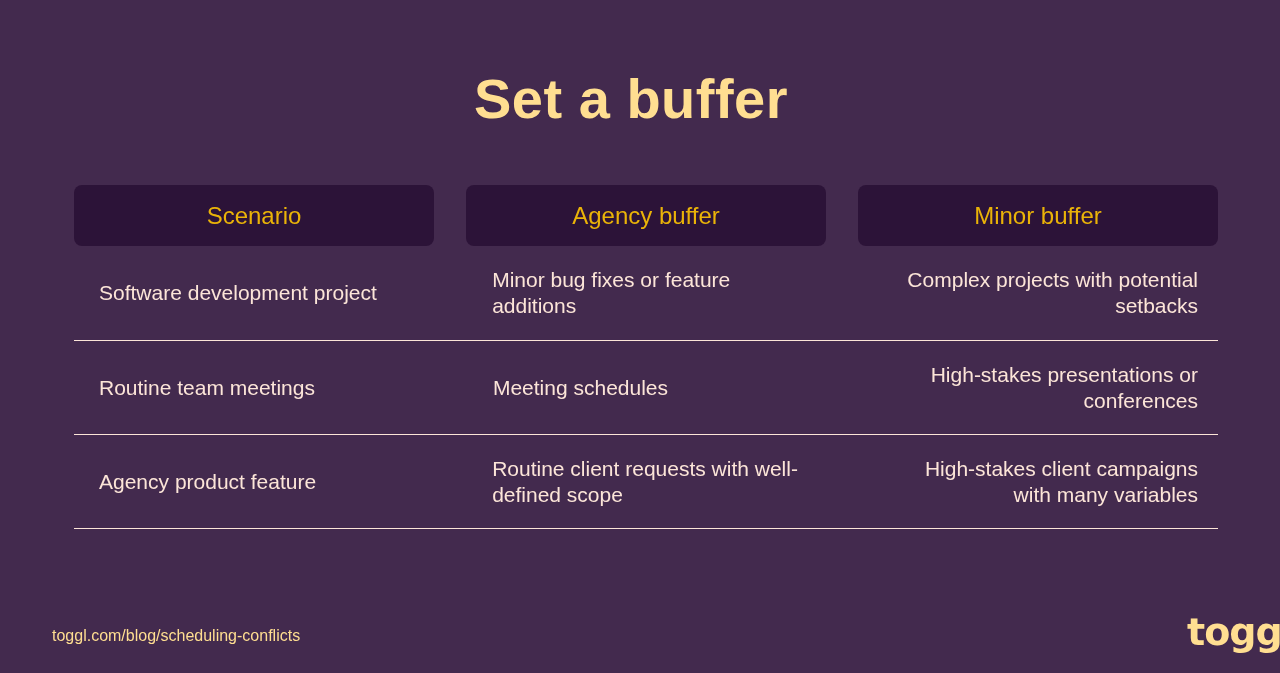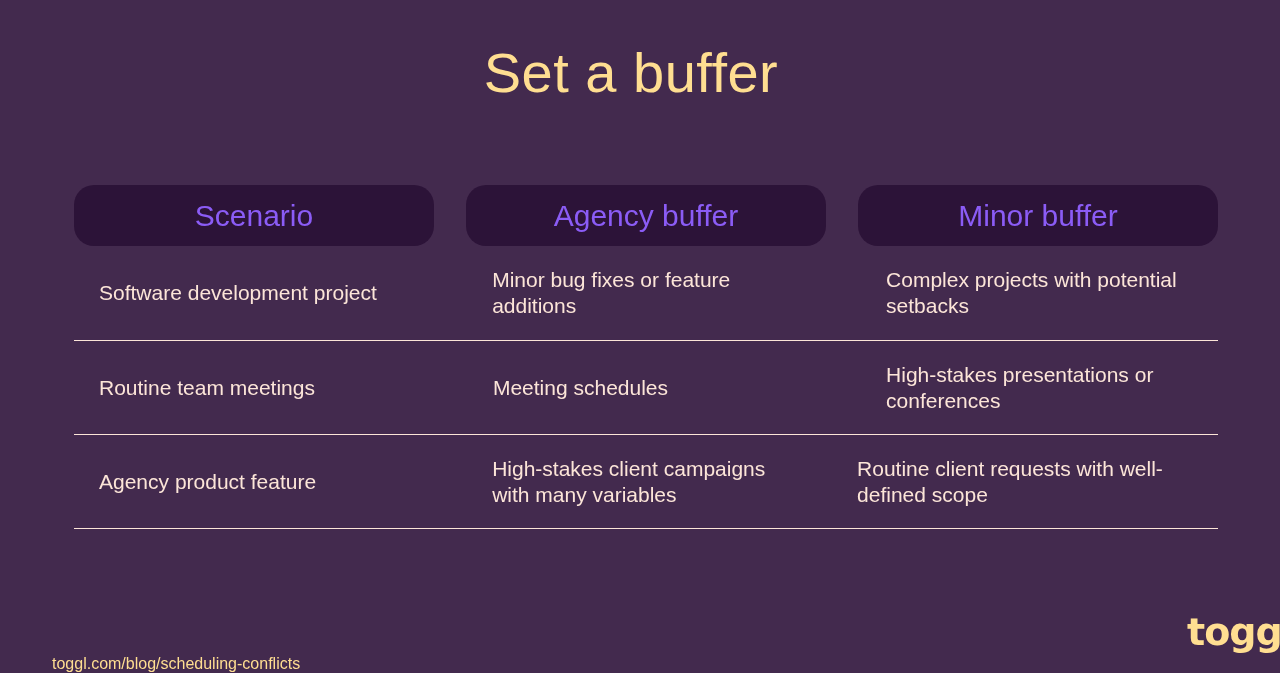--- a/index.html
+++ b/index.html
@@ -3,49 +3,49 @@
 <meta charset="utf-8">
 <style>
   html, body { margin: 0; padding: 0; }
   body {
     width: 1280px; height: 673px; overflow: hidden;
     background: #432A4E;
     font-family: "Liberation Sans", "DejaVu Sans", sans-serif;
     position: relative;
   }
   .title {
-    position: absolute; left: 0; top: 40px; width: 1262px;
+    position: absolute; left: 0; top: 66px; width: 1262px;
     text-align: center; color: #FFDE91;
-    font-size: 56px; font-weight: normal; letter-spacing: 0.5px;
+    font-size: 56px; font-weight: bold; letter-spacing: 0.5px;
   }
   .table { position: absolute; left: 74px; top: 185px; width: 1144px; }
   .header-row { display: flex; justify-content: space-between; height: 61px; }
   .header-cell {
-    width: 360px; height: 61px; border-radius: 20px;
-    background: #2C1338; color: #8b5cf6;
+    width: 360px; height: 61px; border-radius: 8px;
+    background: #2C1338; color: #eab308;
     display: flex; align-items: center; justify-content: center;
-    font-size: 30px;
+    font-size: 24px;
   }
   .row {
     display: flex; height: 94px; border-bottom: 1.5px solid #FCE5D8;
     box-sizing: border-box;
     gap: 8px;
   }
   .row.first { height: 95px; margin-top: 0; }
   .cell {
     color: #FCE5D8; font-size: 21px; line-height: 26px;
     display: flex; align-items: center;
     box-sizing: border-box;
   }
   .c0 { width: 391px; padding-left: 25px; }
   .c1 { width: 391px; padding-left: 25px; padding-right: 50px; }
-  .c2 { width: 362px; padding-left: 25px; padding-right: 20px; }
+  .c2 { width: 362px; padding-left: 25px; padding-right: 20px; text-align: right; }
   .footer-url {
     position: absolute; left: 52px; top: 627px;
-    color: #FFDE91; font-size: 16px; margin-top: 28px;
+    color: #FFDE91; font-size: 16px;
   }
   .logo {
     position: absolute; left: 1139px; top: 610px;
     color: #FFDE91; font-size: 38px; font-weight: bold;
     font-family: "DejaVu Sans", sans-serif; letter-spacing: -1px; margin-left: 48px;
   }
 </style>
 </head>
 <body>
 
@@ -63,19 +63,19 @@
     <div class="cell c1">Minor bug fixes or feature additions</div>
     <div class="cell c2">Complex projects with potential setbacks</div>
   </div>
   <div class="row">
     <div class="cell c1">Routine team meetings</div>
     <div class="cell c0">Meeting schedules</div>
     <div class="cell c2">High-stakes presentations or conferences</div>
   </div>
   <div class="row">
     <div class="cell c0">Agency product feature</div>
+    <div class="cell c1">Routine client requests with well-defined scope</div>
     <div class="cell c2">High-stakes client campaigns with many variables</div>
-    <div class="cell c1">Routine client requests with well-defined scope</div>
   </div>
 </div>
 
 <div class="footer-url">toggl.com/blog/scheduling-conflicts</div>
 <div class="logo">toggl</div>
 
 </body></html>

